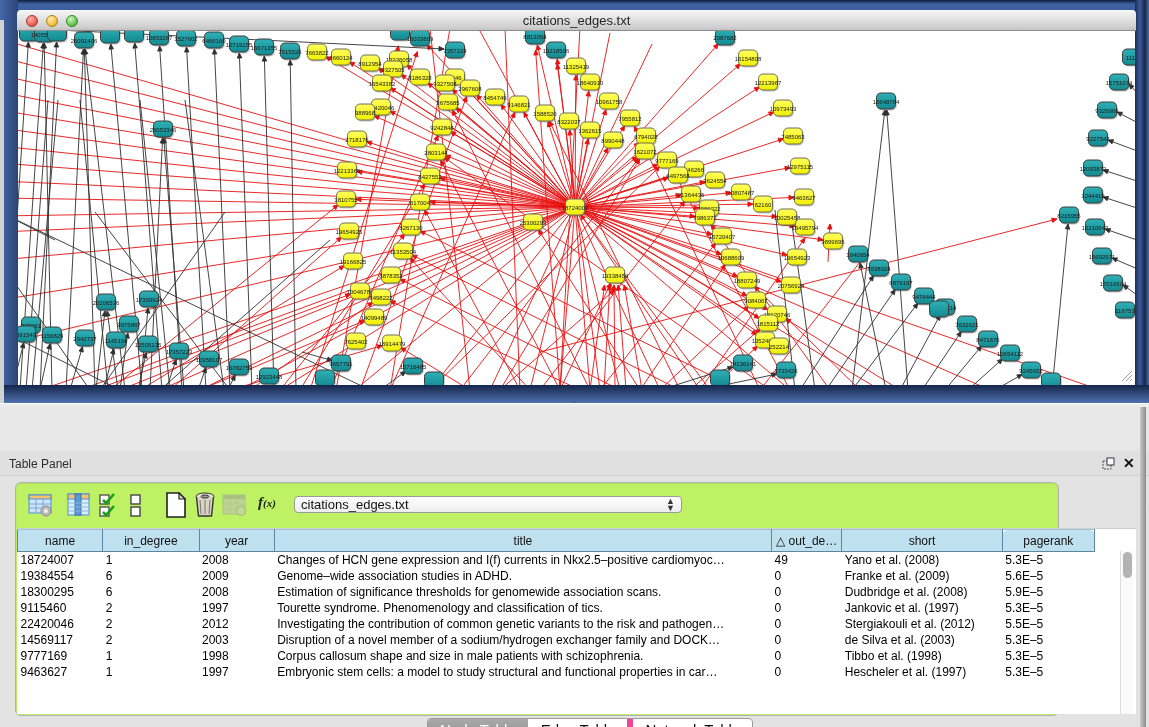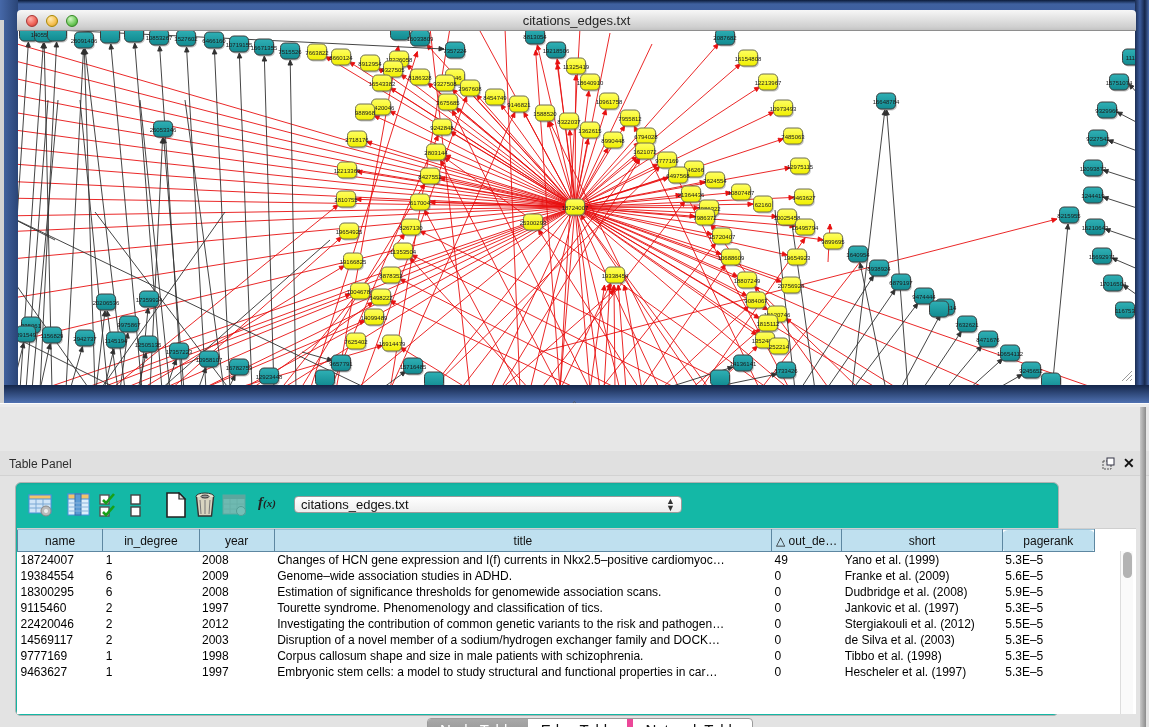--- a/index.html
+++ b/index.html
@@ -24,21 +24,21 @@
 #grip{position:absolute;right:3px;bottom:3px;width:14px;height:14px;}
 
 #divider{position:absolute;left:0;top:403px;width:1149px;height:4px;background:#ececec;border-top:1px solid #fdfdfd;}
 #caret{position:absolute;left:571px;top:400px;font-size:8px;color:#555;}
 
 #panel{position:absolute;left:0;top:407px;width:1149px;height:320px;background:#e3e3e3;margin-top:44px;}
 #phead{position:absolute;left:0;top:0;width:1149px;height:25px;background:#e0e0e0;border-bottom:1px solid #d2d2d2;}
 #phead .t{position:absolute;left:9px;top:6px;font-size:12px;color:#2d2d2d;}
 #pclose{position:absolute;left:1123px;top:4px;font-size:14px;font-weight:bold;color:#111;}
 #pfloat{position:absolute;left:1102px;top:6px;width:13px;height:13px;}
-#inset{position:absolute;left:15px;top:31px;width:1044px;height:234px;background:#14b8a6;
+#inset{position:absolute;left:15px;top:31px;width:1044px;height:234px;background:#bef264;
  border:1px solid #b2b2b2;border-radius:6px;box-shadow:inset 0 1px 2px rgba(0,0,0,.08);}
 #toolbar{position:absolute;left:6px;top:5px;height:36px;width:1110px;}
 .ic{position:absolute;top:4px;}
 #combo{position:absolute;left:272px;top:8px;width:388px;height:17px;background:linear-gradient(#fff,#ededed);
  border:1px solid #9a9a9a;border-radius:4px;font-size:13px;color:#111;padding:0 6px;line-height:16px;}
 #combo .ar{position:absolute;right:6px;top:1px;font-size:9px;color:#333;line-height:7px;}
 
 #tbl{position:absolute;left:1px;top:45px;width:1119px;height:186px;background:#fff;overflow:hidden;
  border-top:1px solid #cfcfcf;}
 table{border-collapse:collapse;table-layout:fixed;width:1078px;font-size:12px;}
@@ -978,21 +978,21 @@
               <th class="c4">△ out_de…</th>
               <th class="c5">short</th>
               <th class="c6">pagerank</th>
             </tr>
     <tr>
               <td class="c0">18724007</td>
               <td class="c1">1</td>
               <td class="c2">2008</td>
               <td class="c3">Changes of HCN gene expression and I(f) currents in Nkx2.5–positive cardiomyoc…</td>
               <td class="c4">49</td>
-              <td class="c5">Yano et al. (1999)</td>
+              <td class="c5">Yano et al. (2008)</td>
               <td class="c6">5.3E–5</td>
             </tr>
 <tr>
               <td class="c0">19384554</td>
               <td class="c1">6</td>
               <td class="c2">2009</td>
               <td class="c3">Genome–wide association studies in ADHD.</td>
               <td class="c4">0</td>
               <td class="c5">Franke et al. (2009)</td>
               <td class="c6">5.6E–5</td>

